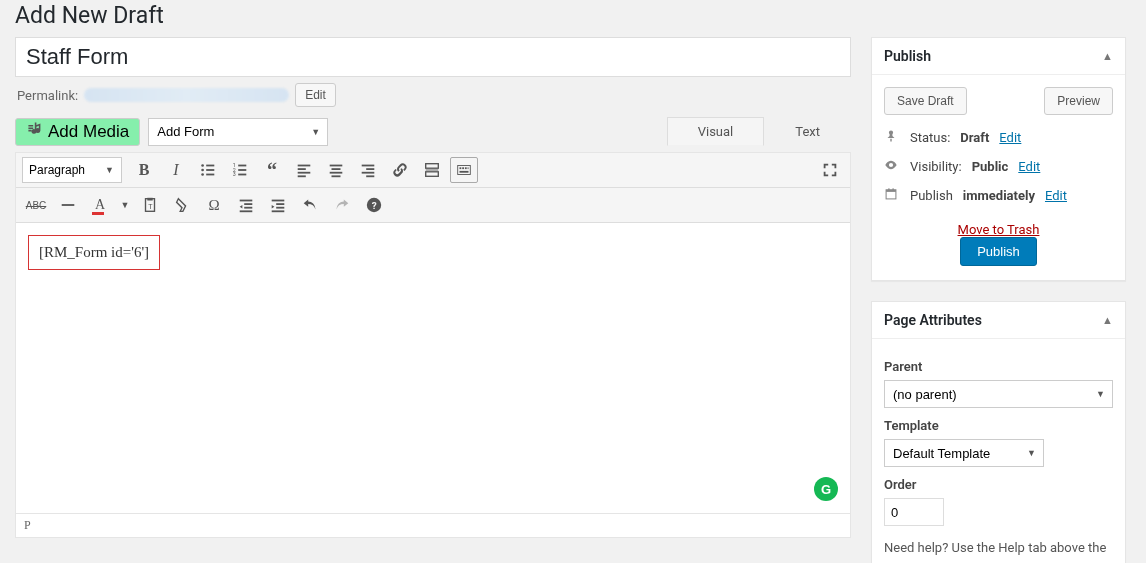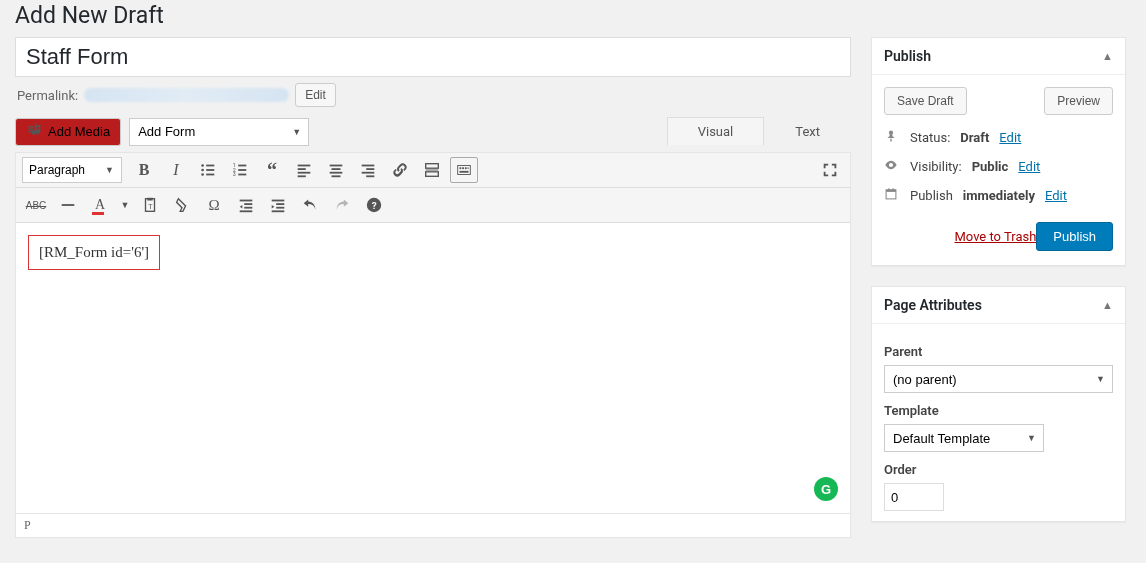--- a/index.html
+++ b/index.html
@@ -7,21 +7,21 @@
     .wrap { padding: 0 20px 0 15px; }
     h1.page-heading { font-size: 23px; font-weight: 400; color: #23282d; padding: 2px 0 8px; }
     .main-cols { display: flex; gap: 20px; }
     .col-main { flex: 1; min-width: 0; }
     .col-side { width: 255px; }
     .title-input { width: 100%; height: 40px; font-size: 22px; padding: 3px 10px; border: 1px solid #ddd; background: #fff; color: #23282d; outline: none; }
     .permalink-row { display: flex; align-items: center; gap: 6px; padding: 6px 2px 10px; color: #666; font-size: 13px; }
     .permalink-blur { width: 205px; height: 14px; background: linear-gradient(90deg, #d6e4f2 0%, #e1ecf5 50%, #d6e4f2 100%); border-radius: 7px; filter: blur(1px); }
     .btn { display: inline-flex; align-items: center; background: #f7f7f7; border: 1px solid #ccc; color: #555; font-size: 12px; padding: 2px 9px; border-radius: 3px; cursor: pointer; height: 24px; }
     .media-row { display: flex; gap: 8px; align-items: center; margin-bottom: 6px; }
-    .add-media-btn { height: 28px; padding: 12px 10px; font-size: 13px; gap: 6px; border: 1px solid #ccc; background: #b91c1c; border-radius: 3px; display: inline-flex; align-items: center; cursor:pointer;}
+    .add-media-btn { height: 28px; padding: 12px 10px; font-size: 17px; gap: 6px; border: 1px solid #ccc; background: #86efac; border-radius: 3px; display: inline-flex; align-items: center; cursor:pointer;}
     .add-form-select { height: 28px; border: 1px solid #ccc; font-size: 13px; padding: 0 22px 0 8px; background: #fff; appearance: none; position: relative; width: 180px; }
     .select-wrap { position: relative; display: inline-block; }
     .select-wrap::after { content: "▼"; font-size: 9px; position: absolute; right: 8px; top: 50%; transform: translateY(-50%); color: #555; pointer-events: none; }
     .tabs { margin-left: auto; display: flex; }
     .tab { padding: 6px 30px; font-size: 13px; color: #555; border: 1px solid transparent; cursor: pointer; }
     .tab.active { border: 1px solid #ddd; border-bottom-color: #f1f1f1; background: #f5f5f5; }
     .editor-box { border: 1px solid #e5e5e5; background: #fff; }
     .toolbar { background: #f5f5f5; border-bottom: 1px solid #ddd; padding: 4px 6px; display: flex; align-items: center; }
     .toolbar .sel { height: 26px; border: 1px solid #ccc; font-size: 12px; width: 100px; padding: 0 18px 0 6px; background: #fff; appearance: none; }
     .toolbar-btns { display: flex; flex-wrap: wrap; gap: 4px; align-items: center; }
@@ -34,21 +34,21 @@
     .grammarly-badge { position: absolute; right: 12px; bottom: 12px; width: 24px; height: 24px; border-radius: 50%; background: #15b854; display:flex; align-items:center; justify-content:center;}
     .grammarly-badge::after{content:"G"; color:#fff; font-weight:600; font-family:Arial; font-size:13px;}
     .status-bar { border-top: 1px solid #e5e5e5; padding: 4px 8px; font-size: 12px; color: #666; font-family: Georgia, serif; background:#fff;}
     .sidebox { background: #fff; border: 1px solid #e5e5e5; box-shadow: 0 1px 1px rgba(0,0,0,0.04); margin-bottom: 20px; }
     .sidebox-header { padding: 10px 12px; font-size: 14px; font-weight: 600; color: #23282d; border-bottom: 1px solid #eee; display: flex; justify-content: space-between; align-items: center; cursor:pointer;}
     .collapse-icon { color: #777; font-size: 11px; }
     .sidebox-body { padding: 10px 12px; font-size: 13px; color: #444; }
     .pub-row { padding: 6px 0; display: flex; align-items: center; gap: 10px; }
     .pub-row .meta-icon { width: 16px; color: #888; }
     .pub-row a { color: #0073aa; text-decoration: underline; font-size: 13px; cursor:pointer;}
-    .actions-row { display: flex; justify-content: flex-end; align-items: center; padding: 8px 0 4px; margin-top: 4px; }
+    .actions-row { display: flex; justify-content: center; align-items: center; padding: 8px 0 4px; margin-top: 4px; flex-direction: column; }
     .trash-link { color: #a00; text-decoration: underline; cursor: pointer; font-size: 13px;}
     .primary-btn { background: #007cba; color: #fff; border: 1px solid #006799; padding: 6px 16px; font-size: 13px; border-radius: 3px; cursor: pointer; }
     .field-label { font-weight: 600; margin: 10px 0 6px; display: block; font-size:13px;}
     .attr-select { width: 100%; height: 28px; border: 1px solid #ccc; font-size: 13px; padding: 0 20px 0 8px; background: #fff; appearance: none; }
     .num-input { width: 60px; height: 28px; border: 1px solid #ddd; padding: 0 6px; font-size: 13px; }
     .help-text { margin-top: 14px; font-size: 13px; color: #555; }
     .top-actions{ display:flex; justify-content:space-between; padding:2px 0 8px;}
     .abc{ font-family: Arial; font-size:10px; text-decoration: line-through; color:#555;}
   </style>
 </head>
@@ -303,17 +303,18 @@
             </select>
           </span>
           <label class="field-label">Template</label>
           <span class="select-wrap" style="display:inline-block;">
             <select class="attr-select" style="width:auto;min-width:160px;">
               <option>Default Template</option>
             </select>
           </span>
           <label class="field-label">Order</label>
           <input class="num-input" type="text" value="0" style="">
+          <p class="help-text">Need help? Use the Help tab above the</p>
         </div>
       </div>
     </div>
   </div>
 </div>
 
 </body></html>

